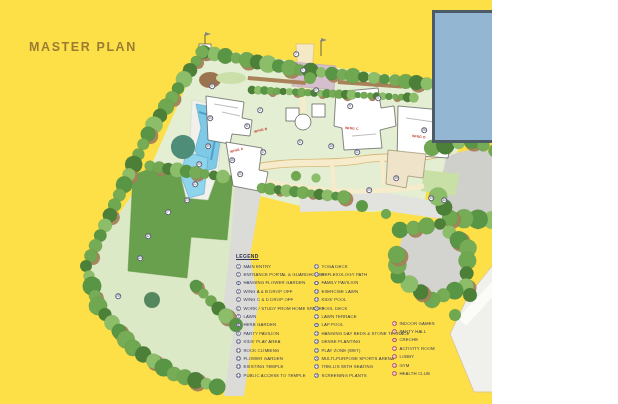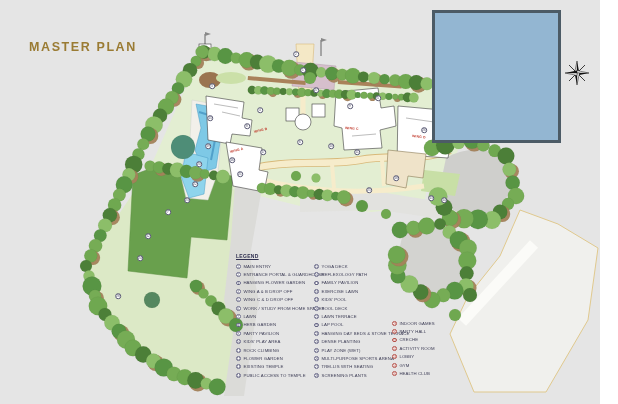--- a/index.html
+++ b/index.html
@@ -1,17 +1,17 @@
 <!DOCTYPE html>
 <html><head>
 <meta charset="utf-8">
 <style>
   html,body{margin:0;padding:0;}
   body{font-family:"Liberation Sans",sans-serif;background:#fff;}
-  #page{position:relative;width:600px;height:404px;background:#e5e5e5;overflow:hidden;}
+  #page{position:relative;width:492px;height:404px;background:#fde047;overflow:hidden;}
   #page-title{position:absolute;left:29px;top:40px;margin:0;font-size:12.5px;font-weight:bold;
     letter-spacing:1.6px;color:#9a7b33;}
   #plan-svg{position:absolute;left:0;top:0;z-index:1;}
   #markers{position:absolute;left:0;top:0;width:618px;height:404px;z-index:2;pointer-events:none;}
   .plan-marker{position:absolute;width:5.6px;height:5.6px;border-radius:50%;background:#ffffff;
     border:0.5px solid #5a5a74;color:#4a4a66;font-size:3.2px;line-height:5.4px;text-align:center;
     transform:translate(-50%,-50%);box-sizing:border-box;}
   .wing-label{position:absolute;color:#c0392b;font-size:3.4px;font-weight:bold;letter-spacing:0.2px;
     transform-origin:left center;white-space:nowrap;}
   #blue-box{position:absolute;left:432px;top:10px;width:123px;height:127px;background:#93b6d2;

